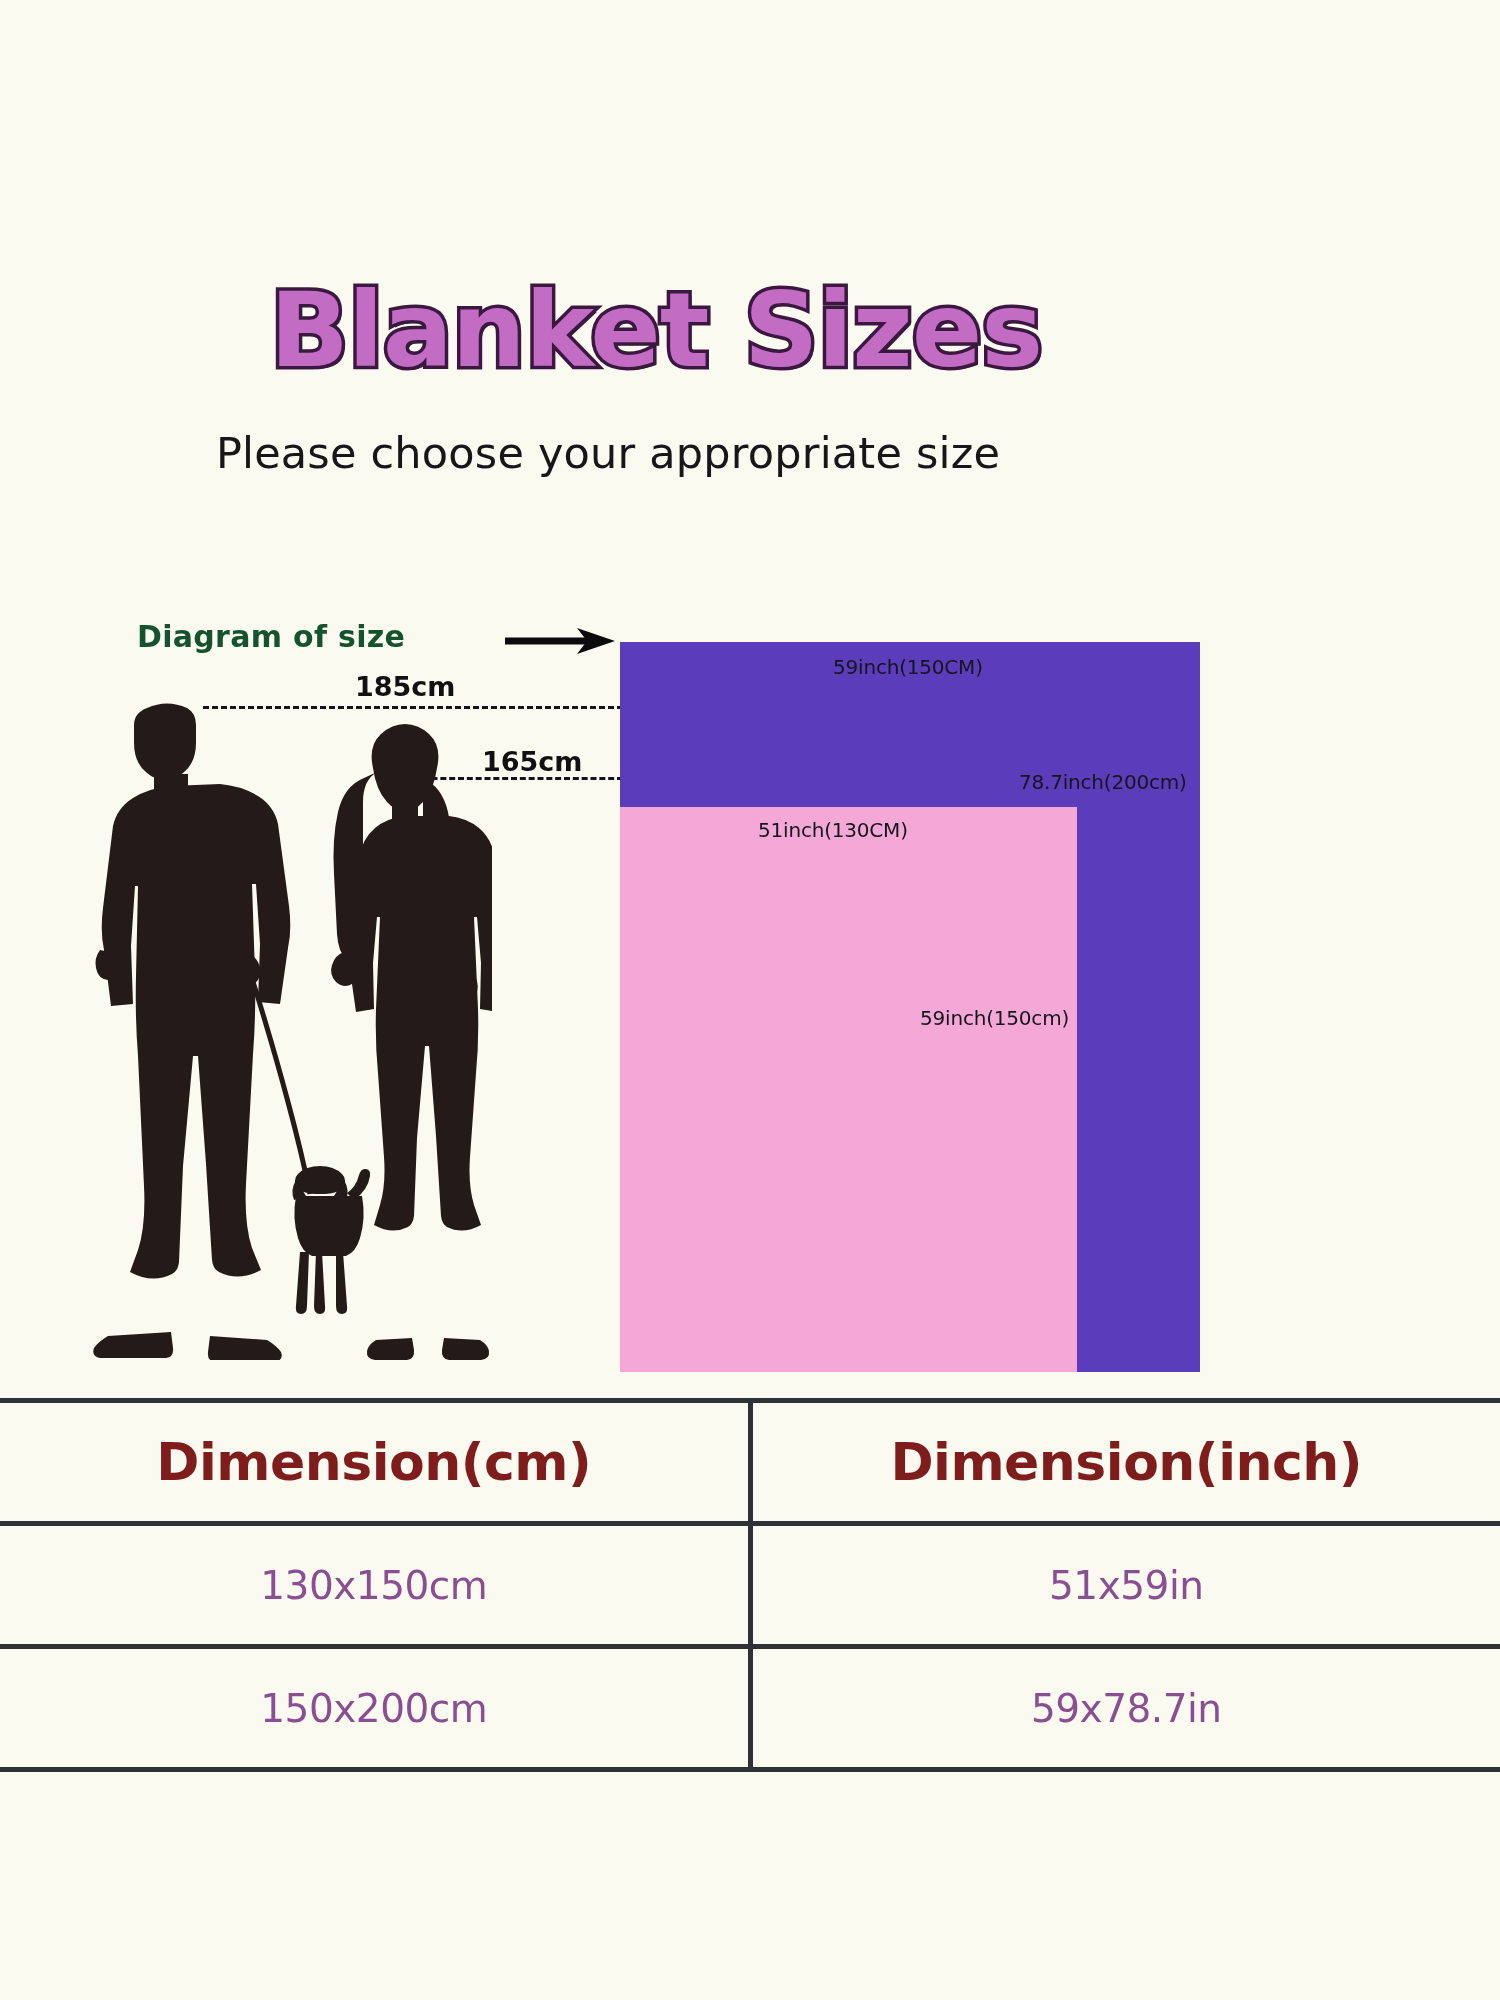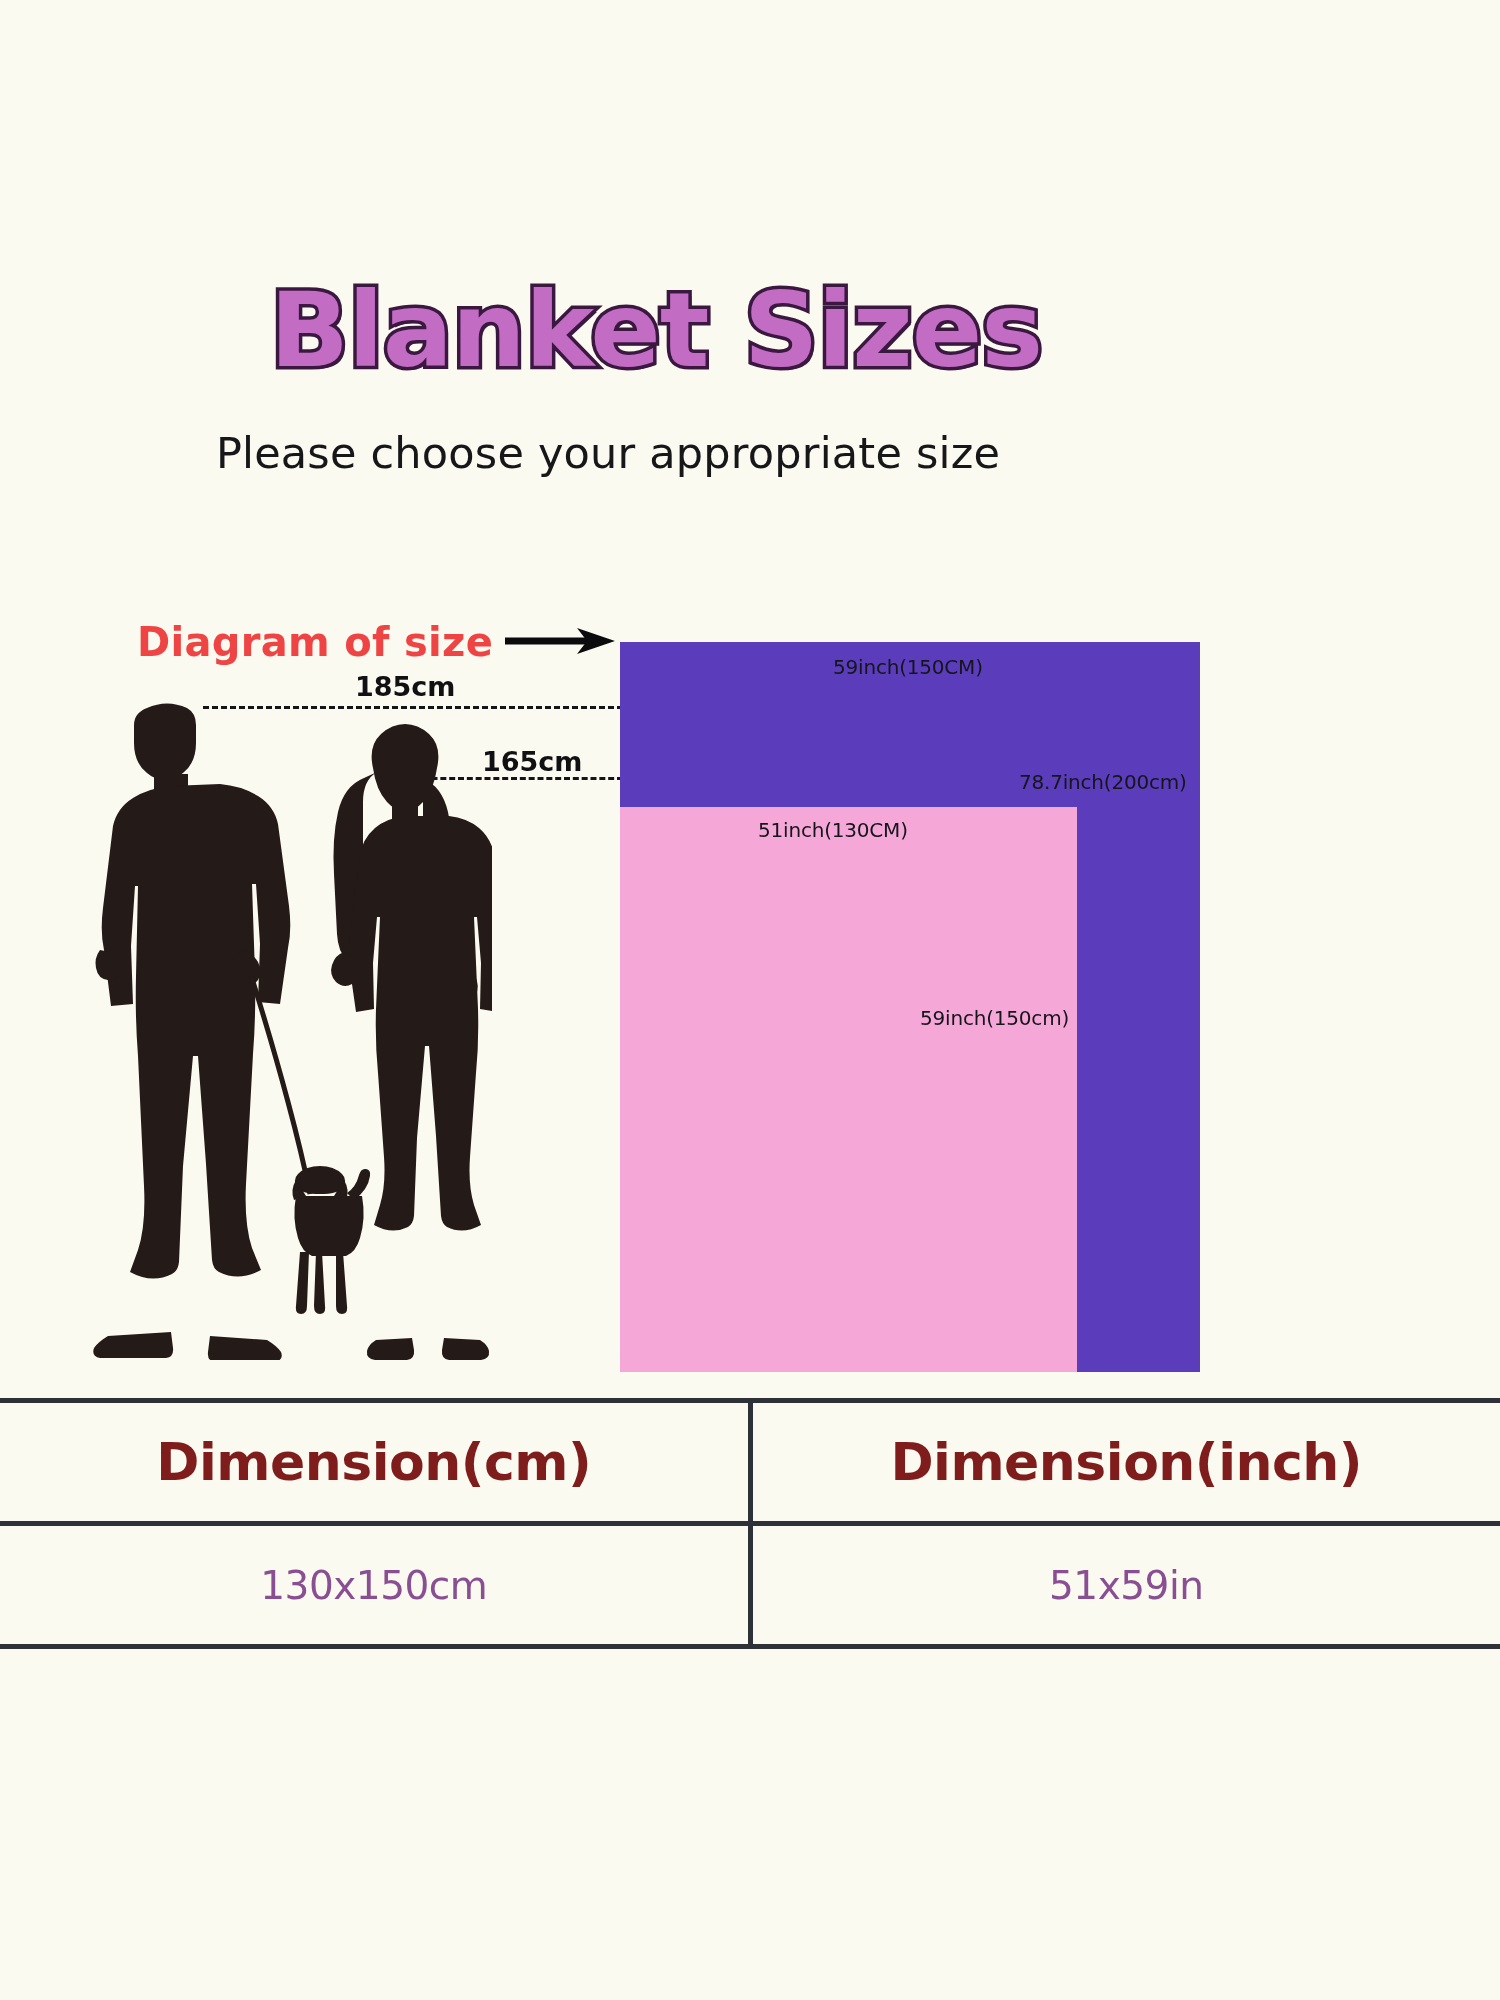--- a/index.html
+++ b/index.html
@@ -59,22 +59,22 @@
     letter-spacing: 0.2px;
   }
 
   
   .diagram-label {
     position: absolute;
     top: 619px;
     left: 137px;
     font-family: "DejaVu Sans", sans-serif;
     font-weight: bold;
-    font-size: 40px;
-    color: #ef4444;
+    font-size: 30px;
+    color: #14532d;
     letter-spacing: 0.3px;
     white-space: nowrap;
   }
   .arrow {
     position: absolute;
     top: 628px;
     left: 505px;
     width: 110px;
     height: 26px;
   }
@@ -364,16 +364,24 @@
         </td>
       </tr>
       <tr>
         <td>
           <span class="td-text">130x150cm</span>
         </td>
         <td>
           <span class="td-text">51x59in</span>
         </td>
       </tr>
+      <tr>
+        <td>
+          <span class="td-text">150x200cm</span>
+        </td>
+        <td>
+          <span class="td-text">59x78.7in</span>
+        </td>
+      </tr>
     </tbody>
   </table>
 
 </div>
 
 </body></html>

